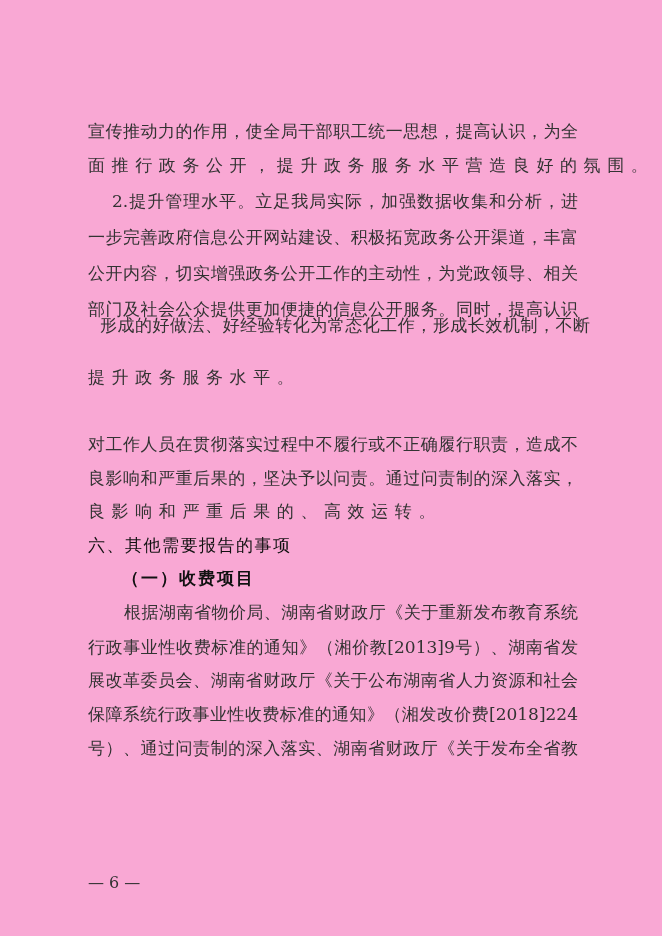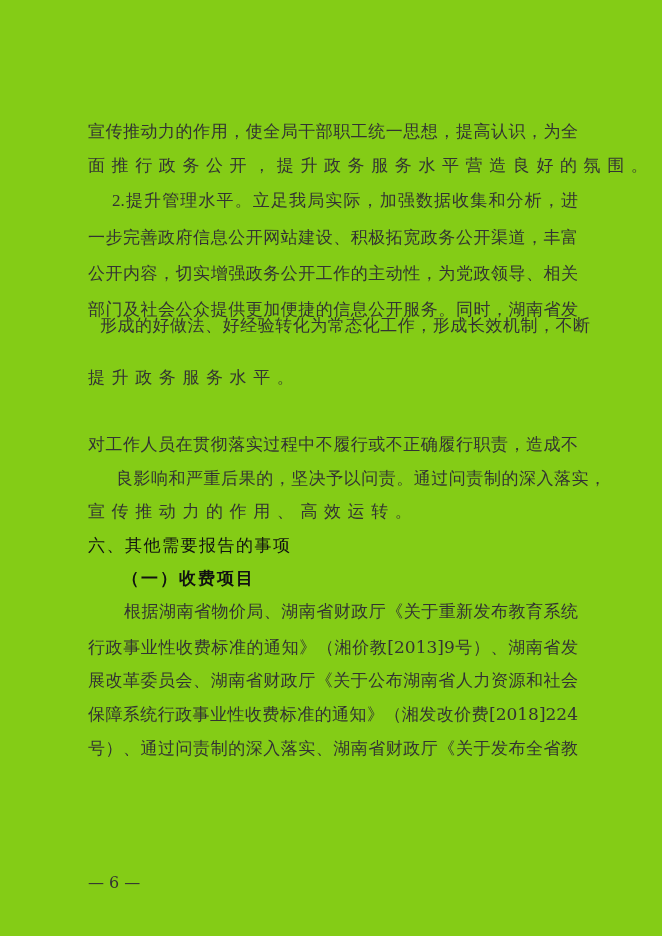--- a/index.html
+++ b/index.html
@@ -13,39 +13,38 @@
       position: relative;
       overflow: hidden;
       font-family: "DejaVu Serif", "Liberation Serif", serif;
       color: #2e2e2e;
     }
     .page {
       position: absolute;
       left: 0; top: 0;
       width: 662px;
       height: 936px;
-      background: #84cc16;
+      background: #f9a8d4;
     }
     .line {
       position: absolute;
       left: 88px;
       width: 490px;
       height: 24px;
       line-height: 24px;
       font-size: 17px;
       white-space: nowrap;
       text-align: justify;
       text-align-last: justify;
       letter-spacing: 0px;
       color: #333333;
     }
     .line.indent {
       left: 112px;
       width: 466px;
-      font-family: Liberation Serif, serif;
     }
     .line.last {
       text-align-last: left;
       letter-spacing: 6.6px;
     }
     .heading-1 {
       position: absolute;
       left: 88px;
       height: 24px;
       line-height: 24px;
@@ -85,27 +84,27 @@
 <body>
 
 <div class="page">
 
   <div class="line" style="top:119px;">宣传推动力的作用，使全局干部职工统一思想，提高认识，为全</div>
   <div class="line last" style="top:153px;">面推行政务公开，提升政务服务水平营造良好的氛围。</div>
 
   <div class="line indent" style="top:189px;">2.提升管理水平。立足我局实际，加强数据收集和分析，进</div>
   <div class="line" style="top:225px;">一步完善政府信息公开网站建设、积极拓宽政务公开渠道，丰富</div>
   <div class="line" style="top:261px;">公开内容，切实增强政务公开工作的主动性，为党政领导、相关</div>
-  <div class="line" style="top:297px;">部门及社会公众提供更加便捷的信息公开服务。同时，湖南省发</div>
+  <div class="line" style="top:297px;">部门及社会公众提供更加便捷的信息公开服务。同时，提高认识</div>
   <div class="line" style="top:313px;margin-left:12px;">形成的好做法、好经验转化为常态化工作，形成长效机制，不断</div>
   <div class="line last" style="top:365px;">提升政务服务水平。</div>
 
   <div class="line" style="top:432px;">对工作人员在贯彻落实过程中不履行或不正确履行职责，造成不</div>
-  <div class="line" style="top:466px;margin-left:28px;">良影响和严重后果的，坚决予以问责。通过问责制的深入落实，</div>
-  <div class="line last" style="top:499px;">宣传推动力的作用、高效运转。</div>
+  <div class="line" style="top:466px;">良影响和严重后果的，坚决予以问责。通过问责制的深入落实，</div>
+  <div class="line last" style="top:499px;">良影响和严重后果的、高效运转。</div>
 
   <div class="heading-1" style="top:533px;text-align:right;">六、其他需要报告的事项</div>
   <div class="heading-2" style="top:566px;">（一）收费项目</div>
 
   <div class="line indent" style="top:600px; left:124px; width:454px;">根据湖南省物价局、湖南省财政厅《关于重新发布教育系统</div>
   <div class="line" style="top:635px;">行政事业性收费标准的通知》（湘价教[2013]9号）、湖南省发</div>
   <div class="line" style="top:668px;">展改革委员会、湖南省财政厅《关于公布湖南省人力资源和社会</div>
   <div class="line" style="top:702px;">保障系统行政事业性收费标准的通知》（湘发改价费[2018]224</div>
   <div class="line" style="top:736px;">号）、通过问责制的深入落实、湖南省财政厅《关于发布全省教</div>
 

